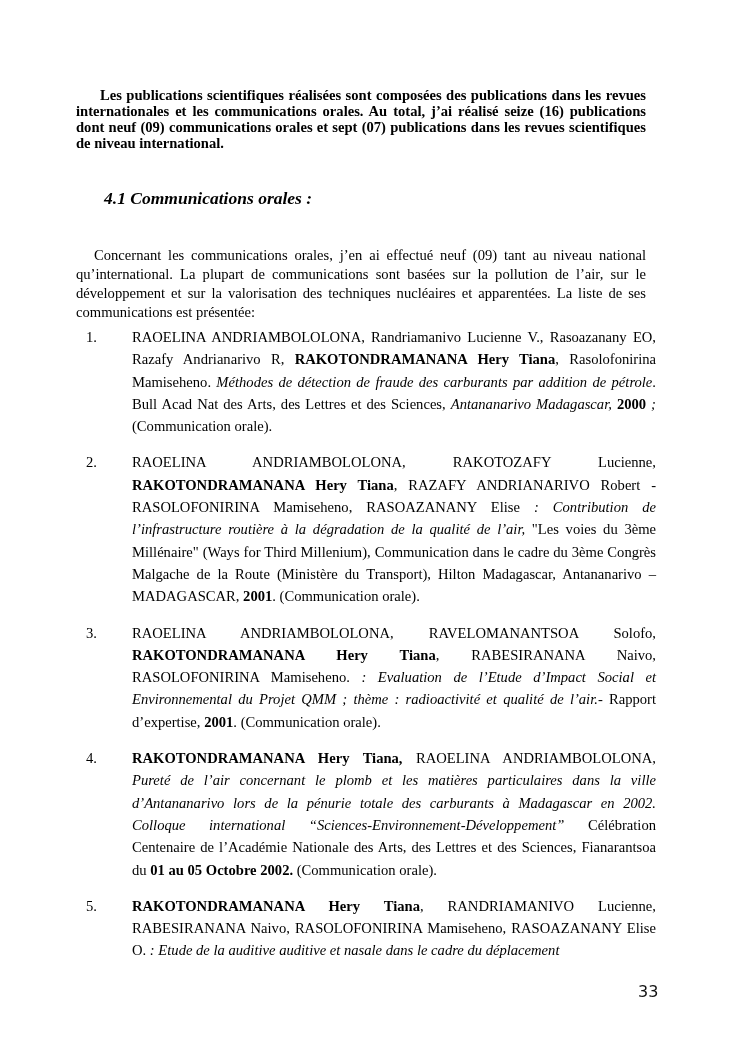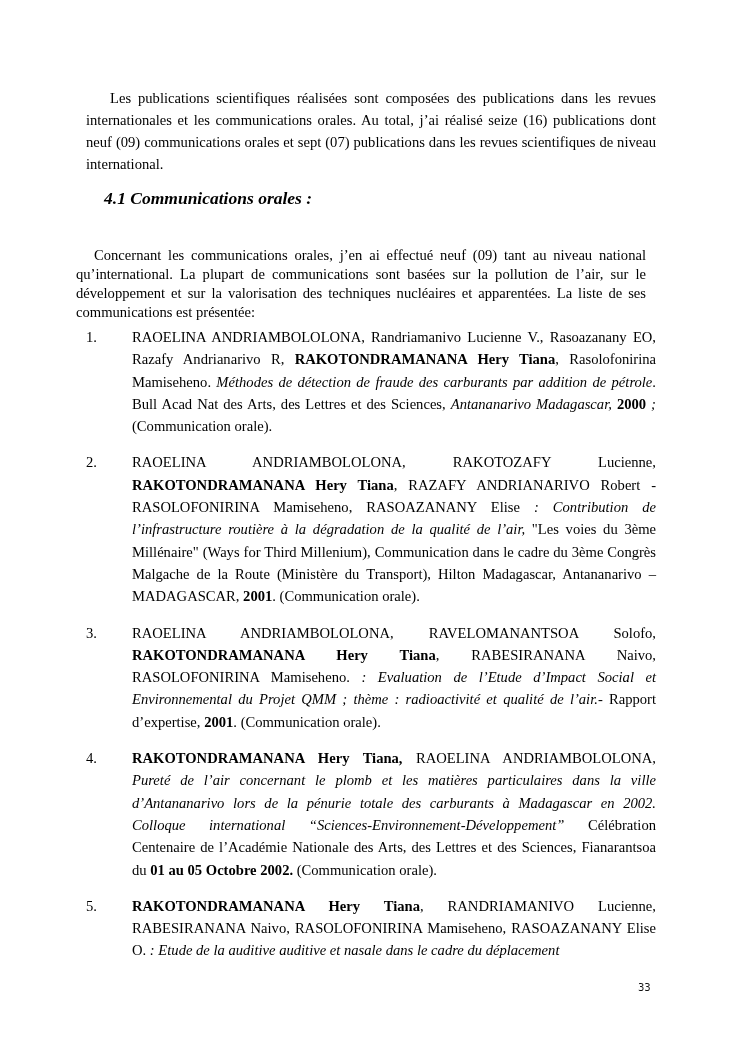--- a/index.html
+++ b/index.html
@@ -1,33 +1,33 @@
 <!DOCTYPE html>
 <html><head>
   <meta charset="utf-8">
   <style>
     html, body { margin: 0; padding: 0; background: #ffffff; }
     body { width: 745px; height: 1053px; position: relative; overflow: hidden;
            font-family: "Liberation Serif", serif; color: #000; }
     .page { position: absolute; left: 0; top: 0; width: 745px; height: 1053px; background:#fff; }
-    .intro { position: absolute; left: 86px; top: 87px; width: 570px;
-             font-size: 14.6px; line-height: 22px; text-align: justify; text-indent: 24px; margin: 0; }
+    .intro { position: absolute; left: 76px; top: 87px; width: 570px;
+             font-size: 14.6px; line-height: 16px; text-align: justify; text-indent: 24px; margin: 0; font-weight: bold; }
     .heading { position: absolute; left: 104px; top: 188px; margin: 0;
                font-size: 17.5px; font-weight: bold; font-style: italic; text-align: center; }
     .para2 { position: absolute; left: 76px; top: 246px; width: 570px;
              font-size: 14.6px; line-height: 19px; text-align: justify; text-indent: 18px; margin: 0; }
     .refs { position: absolute; left: 86px; top: 326px; width: 570px; margin: 0; padding: 0; list-style: none; }
     .ref { position: relative; font-size: 14.6px; line-height: 22.3px; text-align: justify; padding-left: 46px; }
     .ref-num { position: absolute; left: 0; top: 0; }
     .ref-body { display: block; text-align: justify; }
     .b { font-weight: bold; }
     .i { font-style: italic; }
     .bi { font-weight: bold; }
     .page-number { position: absolute; left: 638px; top: 982px; font-family: "DejaVu Sans", sans-serif;
-                   font-size: 10px; color: #111; }
+                   font-size: 16px; color: #111; }
   </style>
 </head>
 <body>
 
 <div class="page">
   <p class="intro">Les publications scientifiques réalisées sont composées des publications dans les revues internationales et les communications orales. Au total, j’ai réalisé seize (16) publications dont neuf (09) communications orales et sept (07) publications dans les revues scientifiques de niveau international.</p>
 
   <h2 class="heading">4.1 Communications orales :</h2>
 
   <p class="para2">Concernant les communications orales, j’en ai effectué neuf (09) tant au niveau national qu’international. La plupart de communications sont basées sur la pollution de l’air, sur le développement et sur la valorisation des techniques nucléaires et apparentées. La liste de ses communications est présentée:</p>

